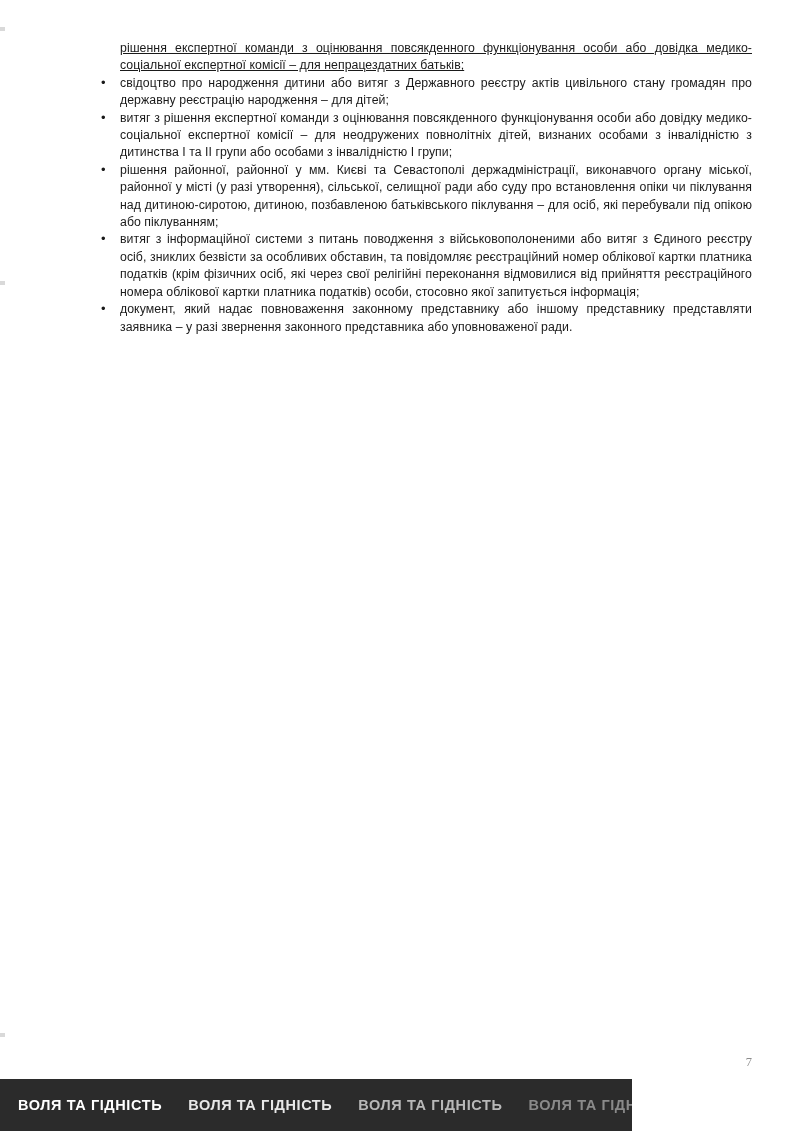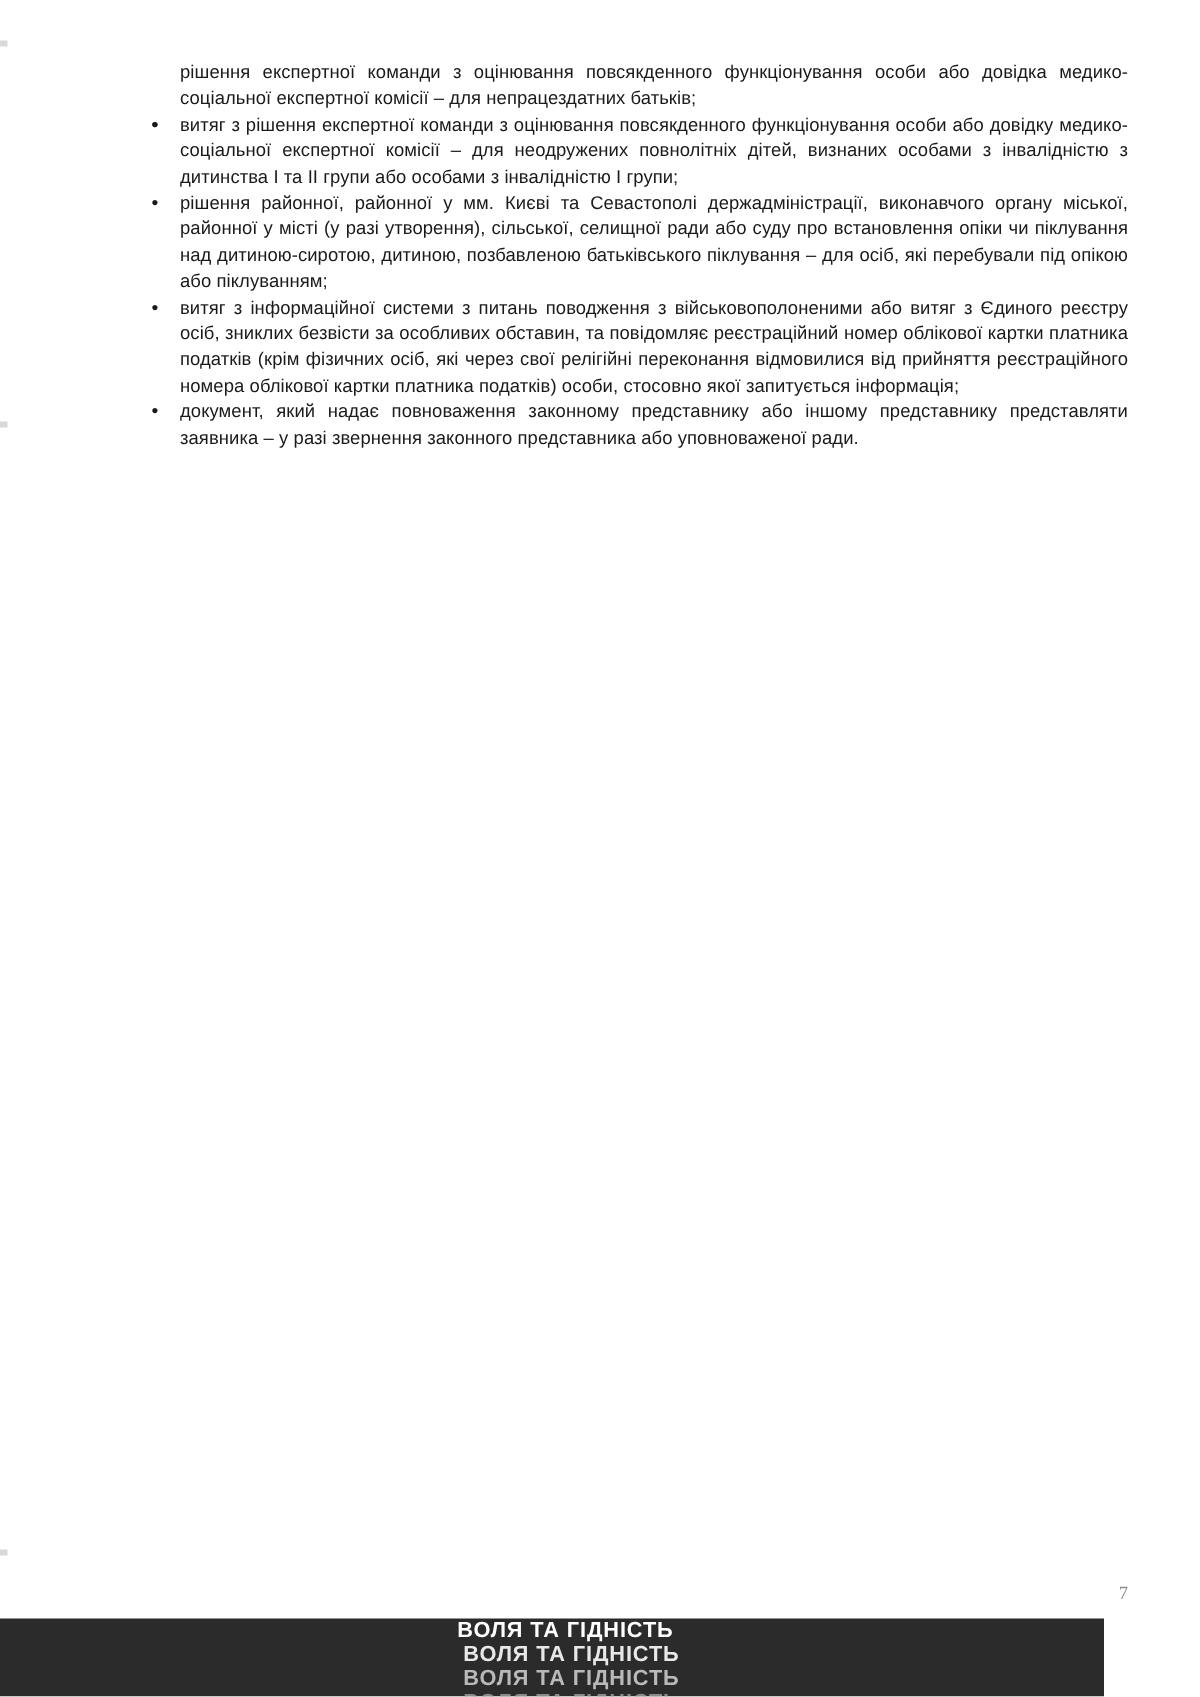--- a/index.html
+++ b/index.html
@@ -32,20 +32,21 @@
     width: 656px;
   }
 
   .para {
     font-size: 12.3px;
     line-height: 17.4px;
     text-align: justify;
     text-justify: inter-word;
     margin: 0 0 0 0;
     letter-spacing: 0.05px;
+    text-decoration: underline;
   }
 
   .lead-para {
     margin-left: 24px;
     text-indent: 0;
   }
 
   ul.bullets {
     list-style: none;
     margin: 0;
@@ -76,27 +77,26 @@
     top: 1055px;
     font-size: 12.5px;
     color: #8c8c8c;
     font-family: "Liberation Serif", serif;
   }
 
   .footer-band {
     position: absolute;
     left: 0;
     bottom: 0;
-    width: 736px;
+    width: 632px;
     height: 52px;
     background: #2b2b2b;
     display: flex;
     align-items: center;
     overflow: hidden;
-    flex-direction: column;
   }
 
   .footer-slogan {
     font-size: 14.5px;
     font-weight: bold;
     letter-spacing: 0.6px;
     white-space: nowrap;
     font-family: "Liberation Sans", sans-serif;
   }
 
@@ -125,20 +125,21 @@
   <div class="edge-mark m2"></div>
   <div class="edge-mark m3"></div>
 
   <div class="content">
 
     <p class="para lead-para">рішення експертної команди з оцінювання повсякденного функціонування особи або довідка медико-соціальної експертної комісії – для непрацездатних батьків;</p>
 
     <ul class="bullets">
       <li>
         <span class="bullet-mark">•</span>
+        <span>свідоцтво про народження дитини або витяг з Державного реєстру актів цивільного стану громадян про державну реєстрацію народження – для дітей;</span>
       </li>
       <li>
         <span class="bullet-mark">•</span>
         <span>витяг з рішення експертної команди з оцінювання повсякденного функціонування особи або довідку медико-соціальної експертної комісії – для неодружених повнолітніх дітей, визнаних особами з інвалідністю з дитинства I та II групи або особами з інвалідністю I групи;</span>
       </li>
       <li>
         <span class="bullet-mark">•</span>
         <span>рішення районної, районної у мм. Києві та Севастополі держадміністрації, виконавчого органу міської, районної у місті (у разі утворення), сільської, селищної ради або суду про встановлення опіки чи піклування над дитиною-сиротою, дитиною, позбавленою батьківського піклування – для осіб, які перебували під опікою або піклуванням;</span>
       </li>
       <li>

